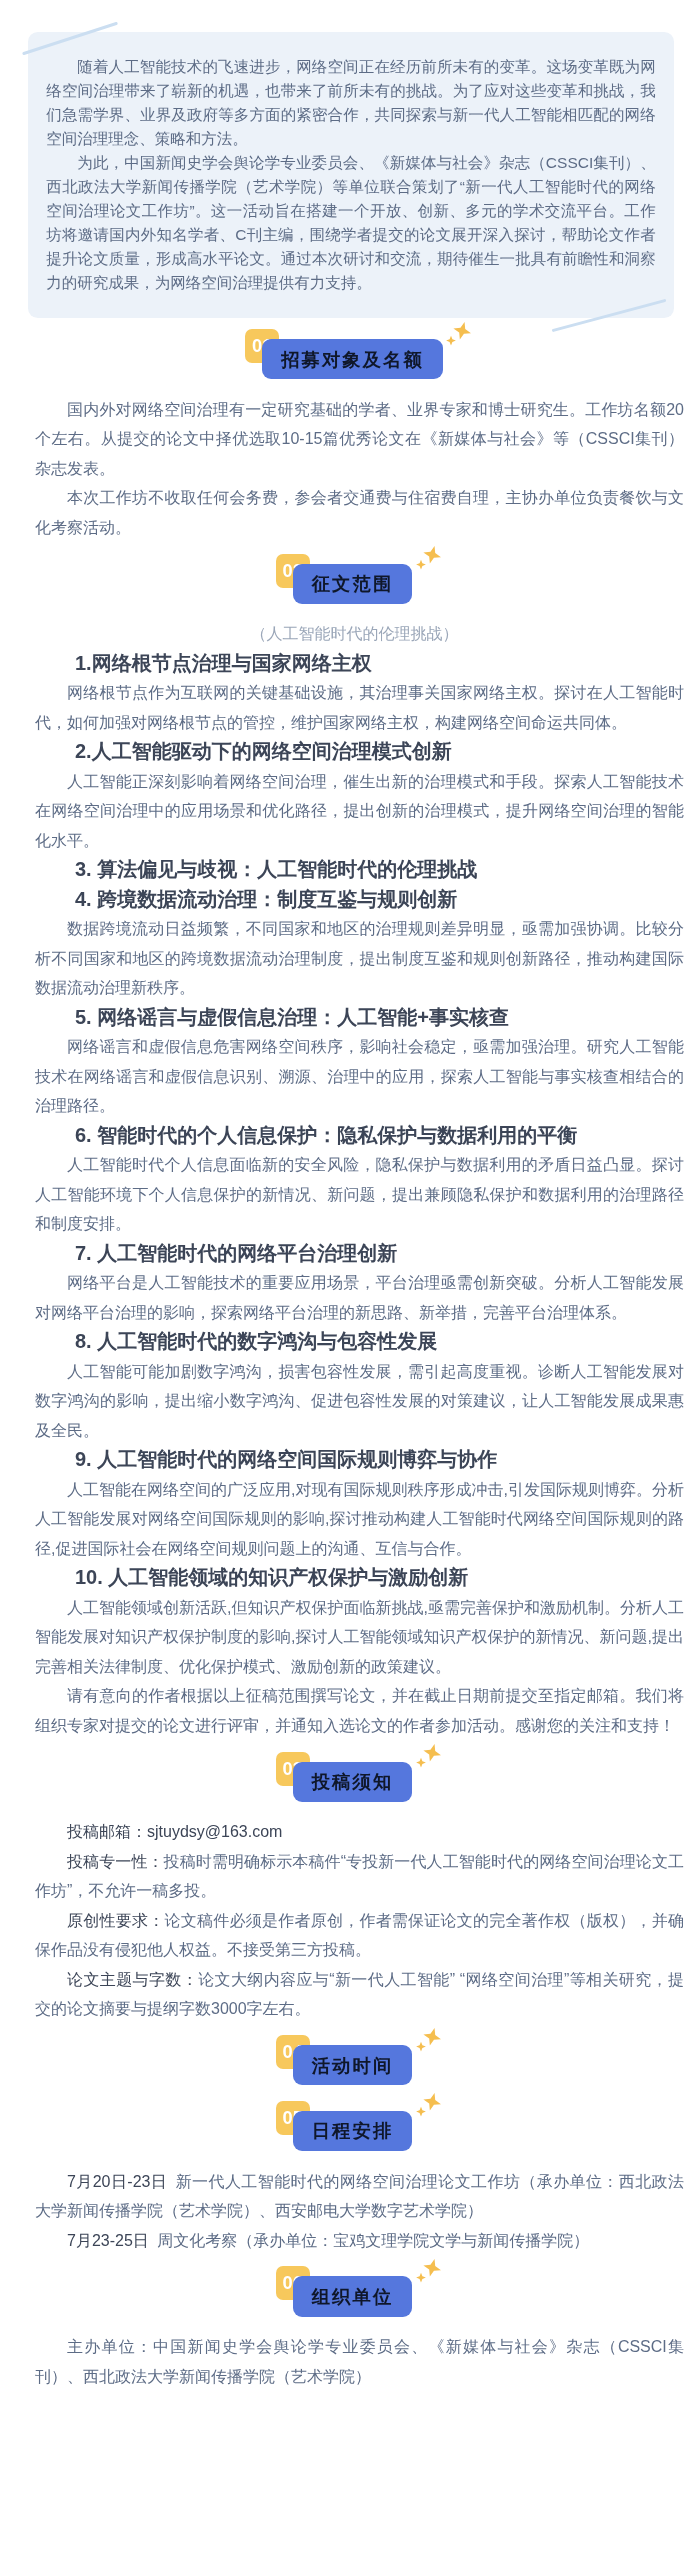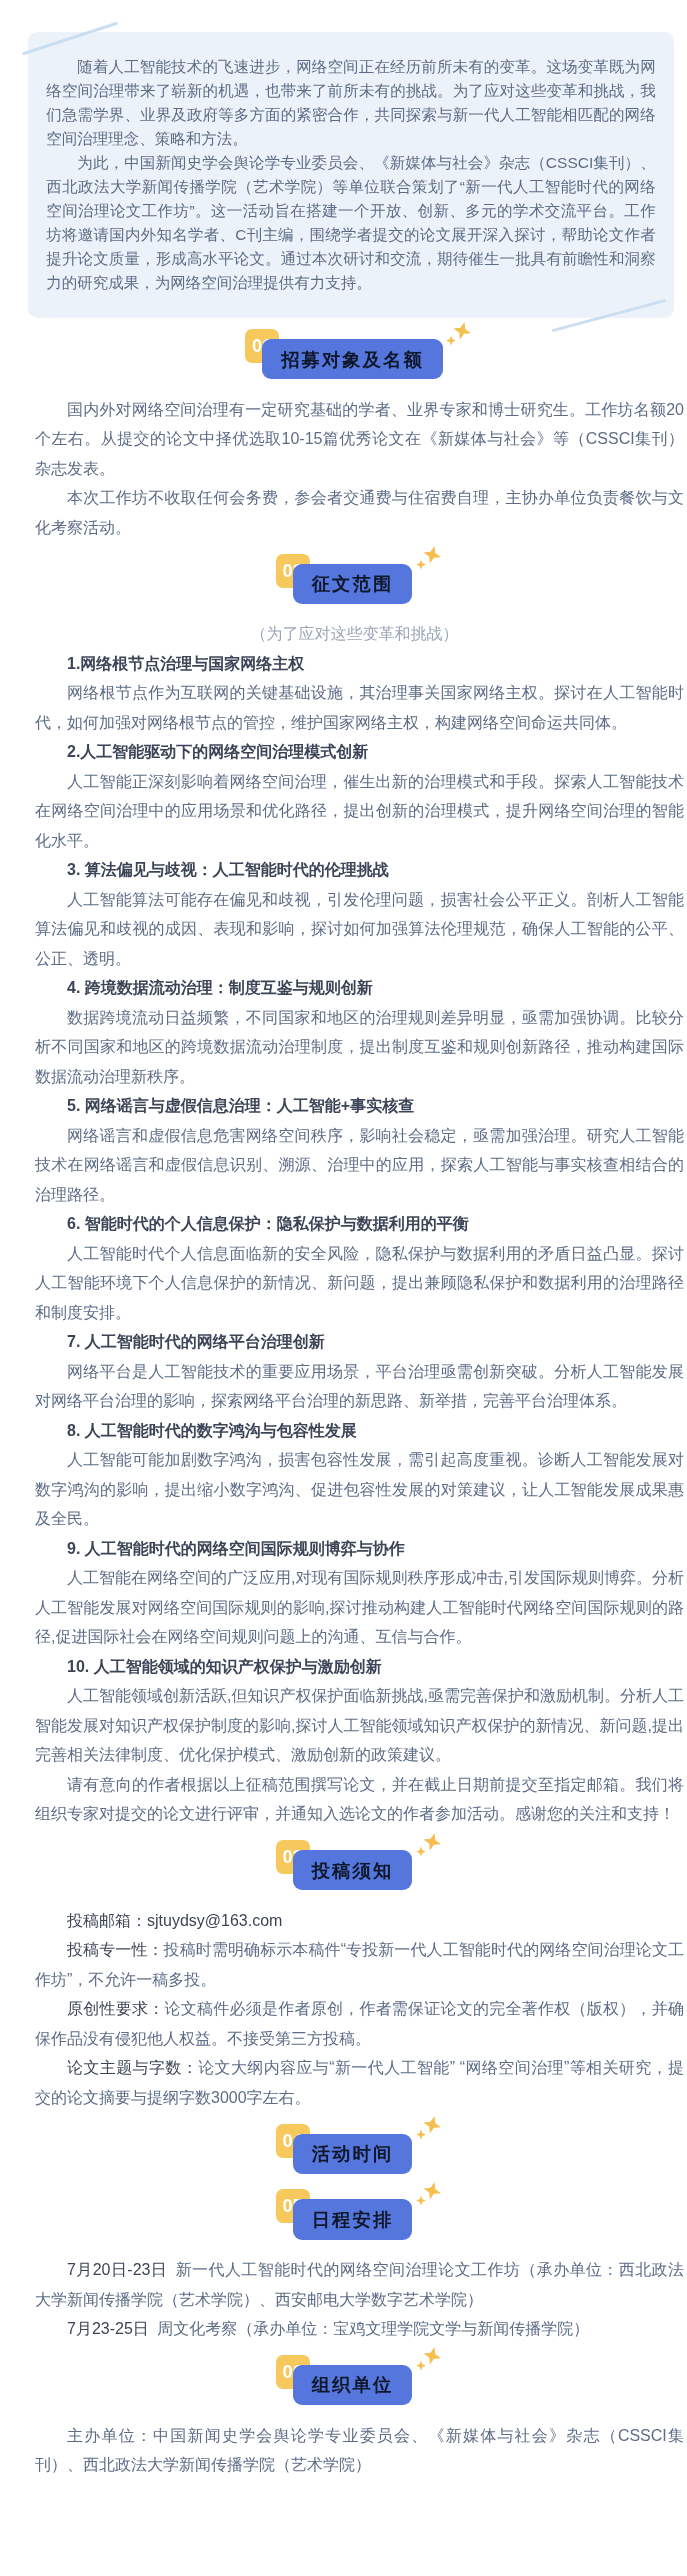--- a/index.html
+++ b/index.html
@@ -67,21 +67,21 @@
     text-align:justify;text-indent:2em;
   }
   .note{
     margin:0;padding:0 14px 0 35px;
     font-size:16px;line-height:29.5px;
     color:var(--note);
     text-align:center;text-indent:0;
   }
   .topic-title{
     margin:0;padding:0 14px 0 35px;
-    font-size:16px;line-height:29.5px;font-weight:bold;
+    font-size:20px;line-height:29.5px;font-weight:bold;
     color:var(--dark);
     text-align:justify;text-indent:2em;
   }
   strong.label, .date-line strong, strong.sched-date{
     font-weight:normal;color:var(--dark);margin-top:34px;
   }
   .dark-text{color:var(--dark);margin-top:42px;}
   strong.sched-date{margin-right:8.4px;}
 </style>
 </head>
@@ -109,28 +109,27 @@
   <p class="body">本次工作坊不收取任何会务费，参会者交通费与住宿费自理，主协办单位负责餐饮与文化考察活动。</p>
 
   <div class="badge">
     <span class="num">02</span>
     <span class="pill">征文范围</span>
     <svg class="sparkle" width="28" height="28" viewBox="0 0 40 40">
       <path d="M26 1 L29.5 10.5 L39 14 L29.5 17.5 L26 27 L22.5 17.5 L13 14 L22.5 10.5 Z" fill="#F5BE4F" transform="rotate(15 26 14)"></path>
       <path d="M10 21 L12 26 L17 28 L12 30 L10 35 L8 30 L3 28 L8 26 Z" fill="#F5BE4F"></path>
     </svg>
   </div>
-  <p class="note">（为了应对这些变革和挑战）</p>
+  <p class="note">（人工智能时代的伦理挑战）</p>
 
   <h3 class="topic-title">1.网络根节点治理与国家网络主权</h3>
   <p class="body">网络根节点作为互联网的关键基础设施，其治理事关国家网络主权。探讨在人工智能时代，如何加强对网络根节点的管控，维护国家网络主权，构建网络空间命运共同体。</p>
   <h3 class="topic-title">2.人工智能驱动下的网络空间治理模式创新</h3>
   <p class="body">人工智能正深刻影响着网络空间治理，催生出新的治理模式和手段。探索人工智能技术在网络空间治理中的应用场景和优化路径，提出创新的治理模式，提升网络空间治理的智能化水平。</p>
   <h3 class="topic-title">3. 算法偏见与歧视：人工智能时代的伦理挑战</h3>
-  <p class="body">人工智能算法可能存在偏见和歧视，引发伦理问题，损害社会公平正义。剖析人工智能算法偏见和歧视的成因、表现和影响，探讨如何加强算法伦理规范，确保人工智能的公平、公正、透明。</p>
   <h3 class="topic-title">4. 跨境数据流动治理：制度互鉴与规则创新</h3>
   <p class="body">数据跨境流动日益频繁，不同国家和地区的治理规则差异明显，亟需加强协调。比较分析不同国家和地区的跨境数据流动治理制度，提出制度互鉴和规则创新路径，推动构建国际数据流动治理新秩序。</p>
   <h3 class="topic-title">5. 网络谣言与虚假信息治理：人工智能+事实核查</h3>
   <p class="body">网络谣言和虚假信息危害网络空间秩序，影响社会稳定，亟需加强治理。研究人工智能技术在网络谣言和虚假信息识别、溯源、治理中的应用，探索人工智能与事实核查相结合的治理路径。</p>
   <h3 class="topic-title">6. 智能时代的个人信息保护：隐私保护与数据利用的平衡</h3>
   <p class="body">人工智能时代个人信息面临新的安全风险，隐私保护与数据利用的矛盾日益凸显。探讨人工智能环境下个人信息保护的新情况、新问题，提出兼顾隐私保护和数据利用的治理路径和制度安排。</p>
   <h3 class="topic-title">7. 人工智能时代的网络平台治理创新</h3>
   <p class="body">网络平台是人工智能技术的重要应用场景，平台治理亟需创新突破。分析人工智能发展对网络平台治理的影响，探索网络平台治理的新思路、新举措，完善平台治理体系。</p>
   <h3 class="topic-title">8. 人工智能时代的数字鸿沟与包容性发展</h3>
   <p class="body">人工智能可能加剧数字鸿沟，损害包容性发展，需引起高度重视。诊断人工智能发展对数字鸿沟的影响，提出缩小数字鸿沟、促进包容性发展的对策建议，让人工智能发展成果惠及全民。</p>

